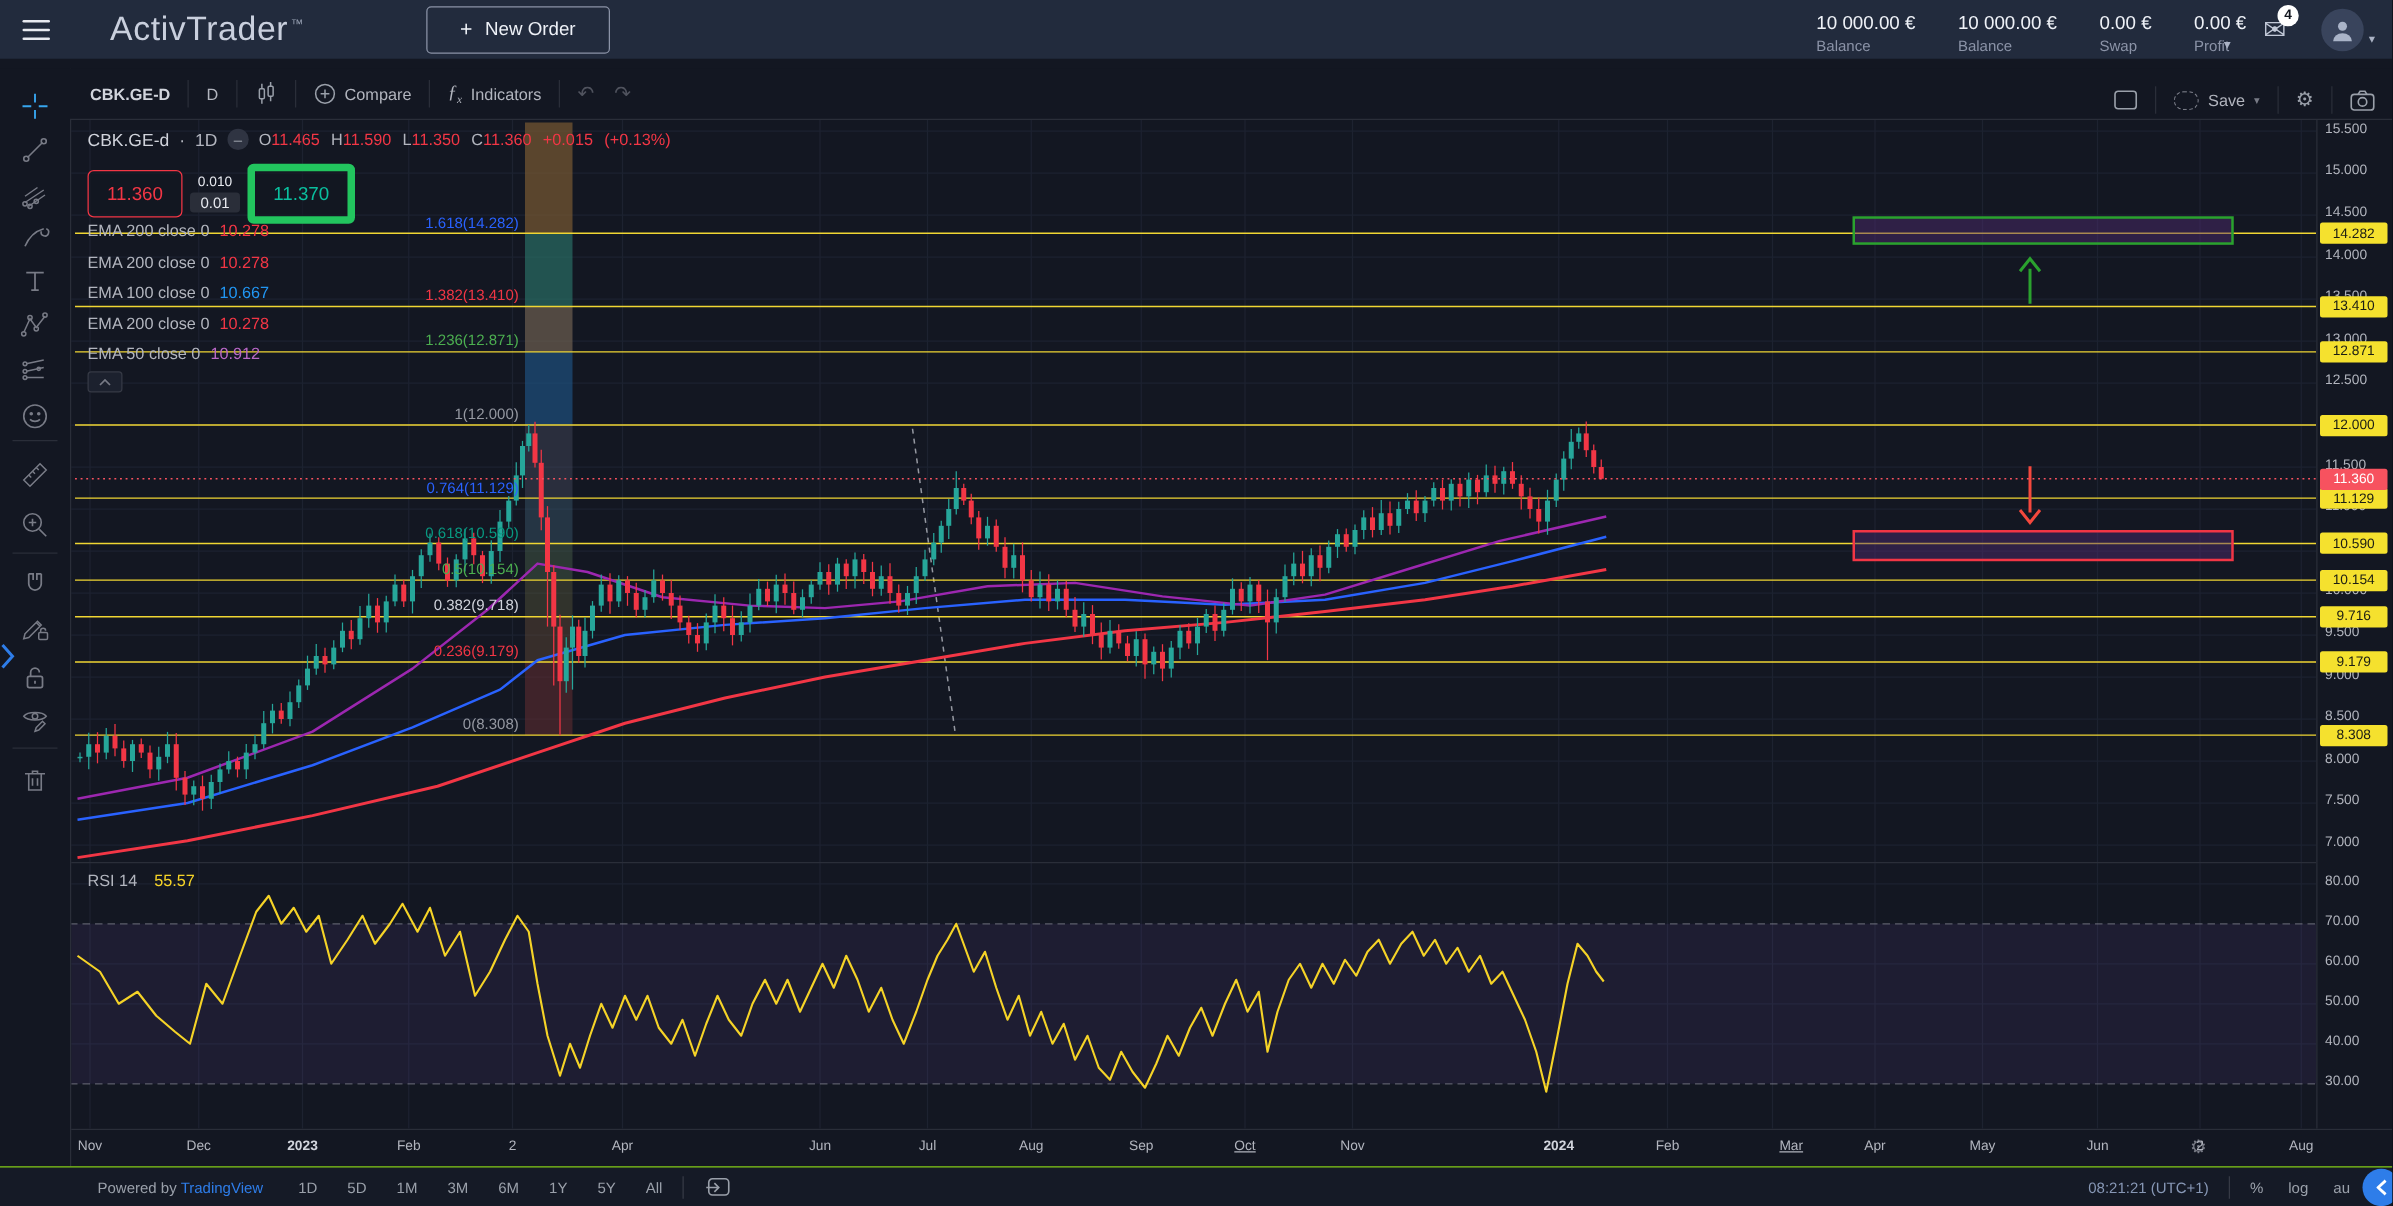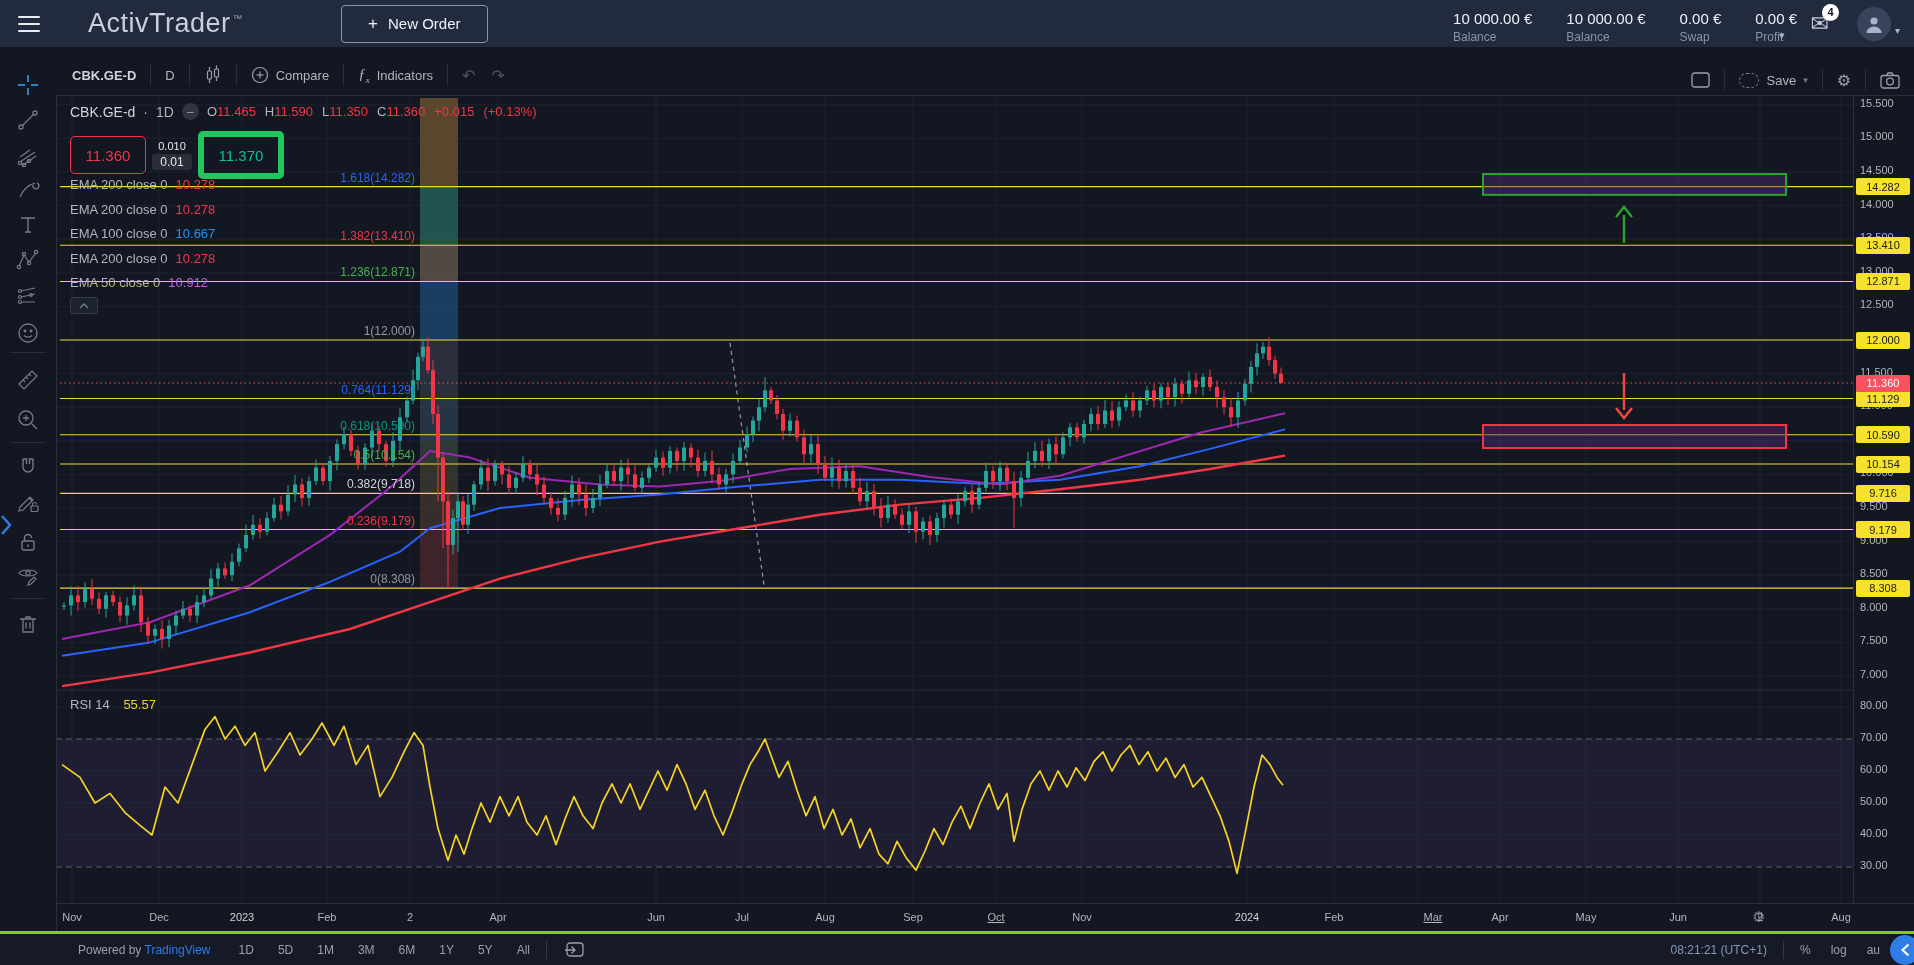--- a/index.html
+++ b/index.html
@@ -56,24 +56,24 @@
   .fib-label{position:absolute;right:1499px;font-size:12px;z-index:18;white-space:nowrap;}
   .rsi-legend{position:absolute;left:70px;top:697px;font-size:13px;color:#b2b5be;z-index:20;}
   
   .paxis{position:absolute;top:95px;left:1853px;width:61px;bottom:62px;border-left:1px solid #2a2e39;background:#131722;z-index:15;cursor:ns-resize;}
   .pa-label{position:absolute;left:6px;font-size:11px;color:#b2b5be;}
   .pa-badge{position:absolute;left:2px;width:54px;height:17px;border-radius:2px;font-size:11px;color:#1b1d14;background:#f5e12e;display:flex;align-items:center;justify-content:center;}
   .pa-last{background:#f7525f;color:#fff;}
   
   .taxis{position:absolute;top:903px;left:56px;right:0;height:31px;border-top:1px solid #2a2e39;background:#131722;z-index:15;cursor:ew-resize;}
   .ta-label{position:absolute;top:7px;font-size:11px;color:#b2b5be;transform:translateX(-50%);}
-  .ta-label.bold{color:#d1d4dc;font-weight:normal;}
+  .ta-label.bold{color:#d1d4dc;font-weight:bold;}
   .ta-gear{position:absolute;top:4px;left:1696px;font-size:15px;color:#787b86;cursor:pointer;}
   
-  .statusbar{position:absolute;left:0;right:0;bottom:0;height:31px;background:#151a26;border-top:3px solid #84cc16;display:flex;align-items:center;z-index:35;font-size:12px;color:#9aa0aa;}
+  .statusbar{position:absolute;left:0;right:0;bottom:0;height:31px;background:#151a26;border-top:1px solid #84cc16;display:flex;align-items:center;z-index:35;font-size:12px;color:#9aa0aa;}
   .sb-left{display:flex;align-items:center;gap:22px;margin-left:78px;}
   .sb-tf{display:flex;gap:24px;margin-left:28px;color:#9aa0aa;}
   .sb-tf span{cursor:pointer;}
   .sb-div{width:1px;height:18px;background:#363a45;margin:0 16px;}
   .sb-right{margin-left:auto;display:flex;align-items:center;margin-right:6px;}
   .sb-time{color:#8797b5;}
   .sb-opt{display:flex;gap:20px;margin-right:10px;}
   .sb-chat{width:30px;height:30px;border-radius:50%;background:#2e7de9;display:flex;align-items:center;justify-content:center;margin-right:-12px;cursor:pointer;}
   svg{display:block;}
 </style>

